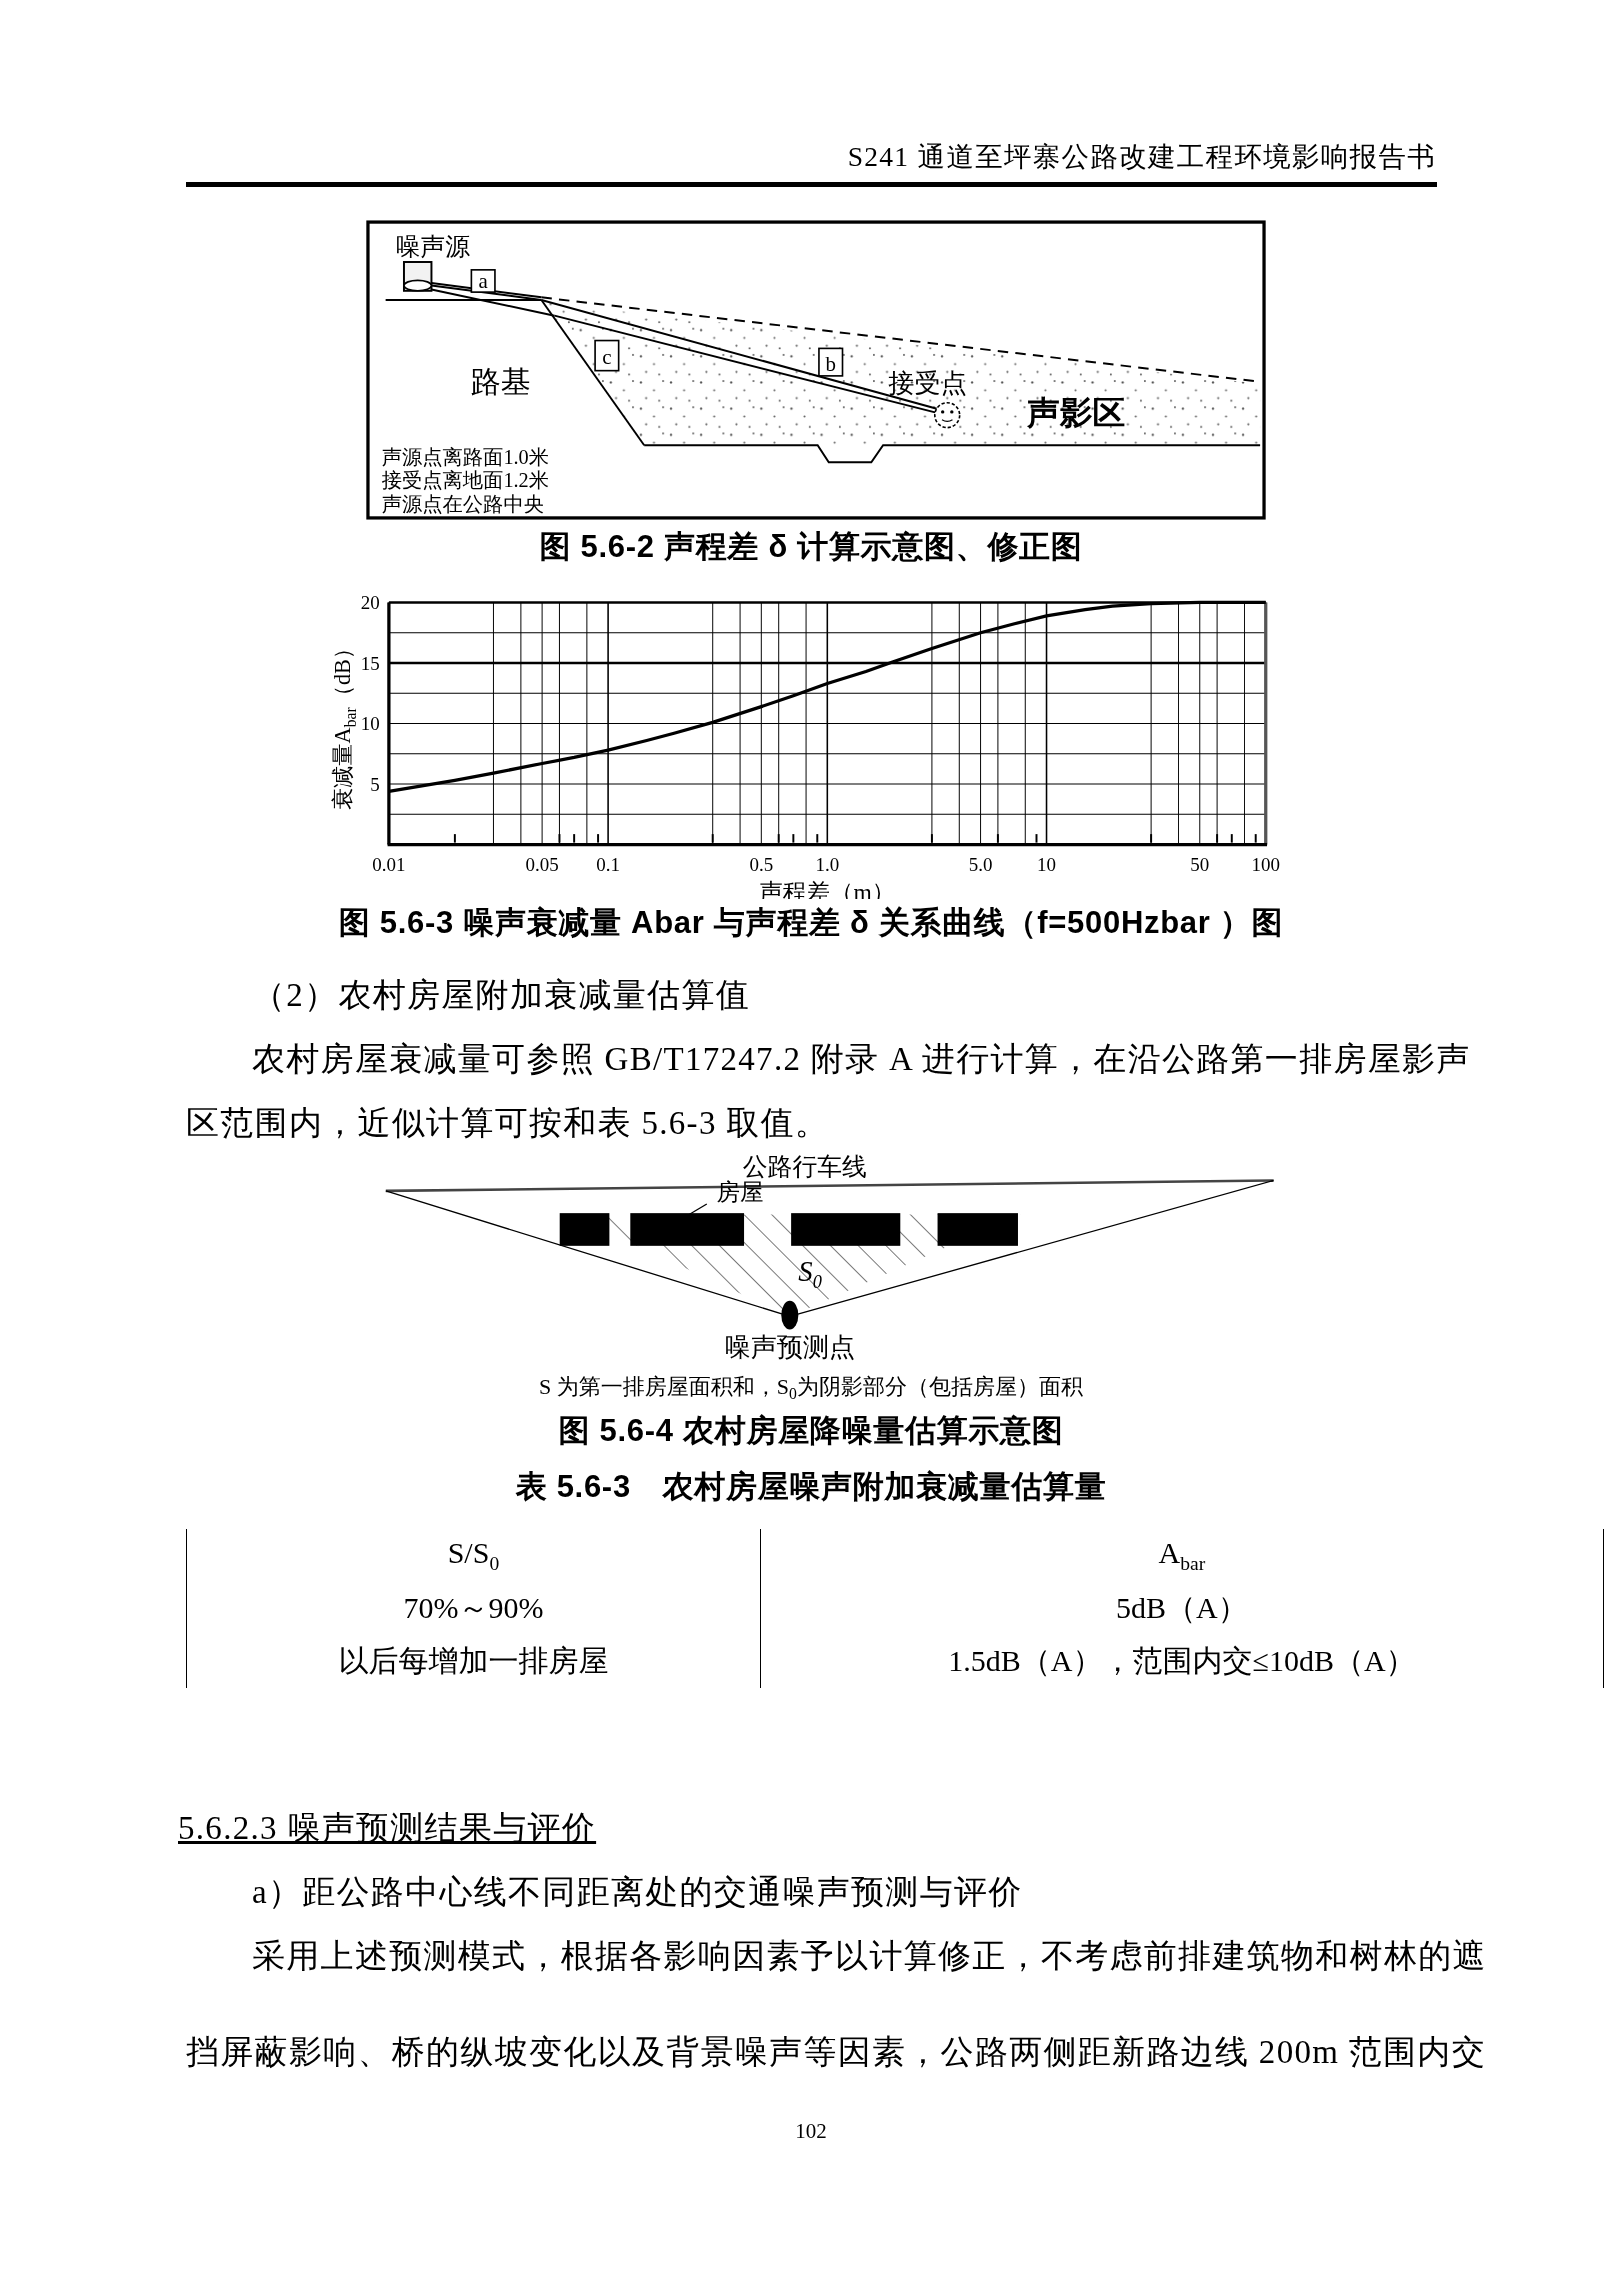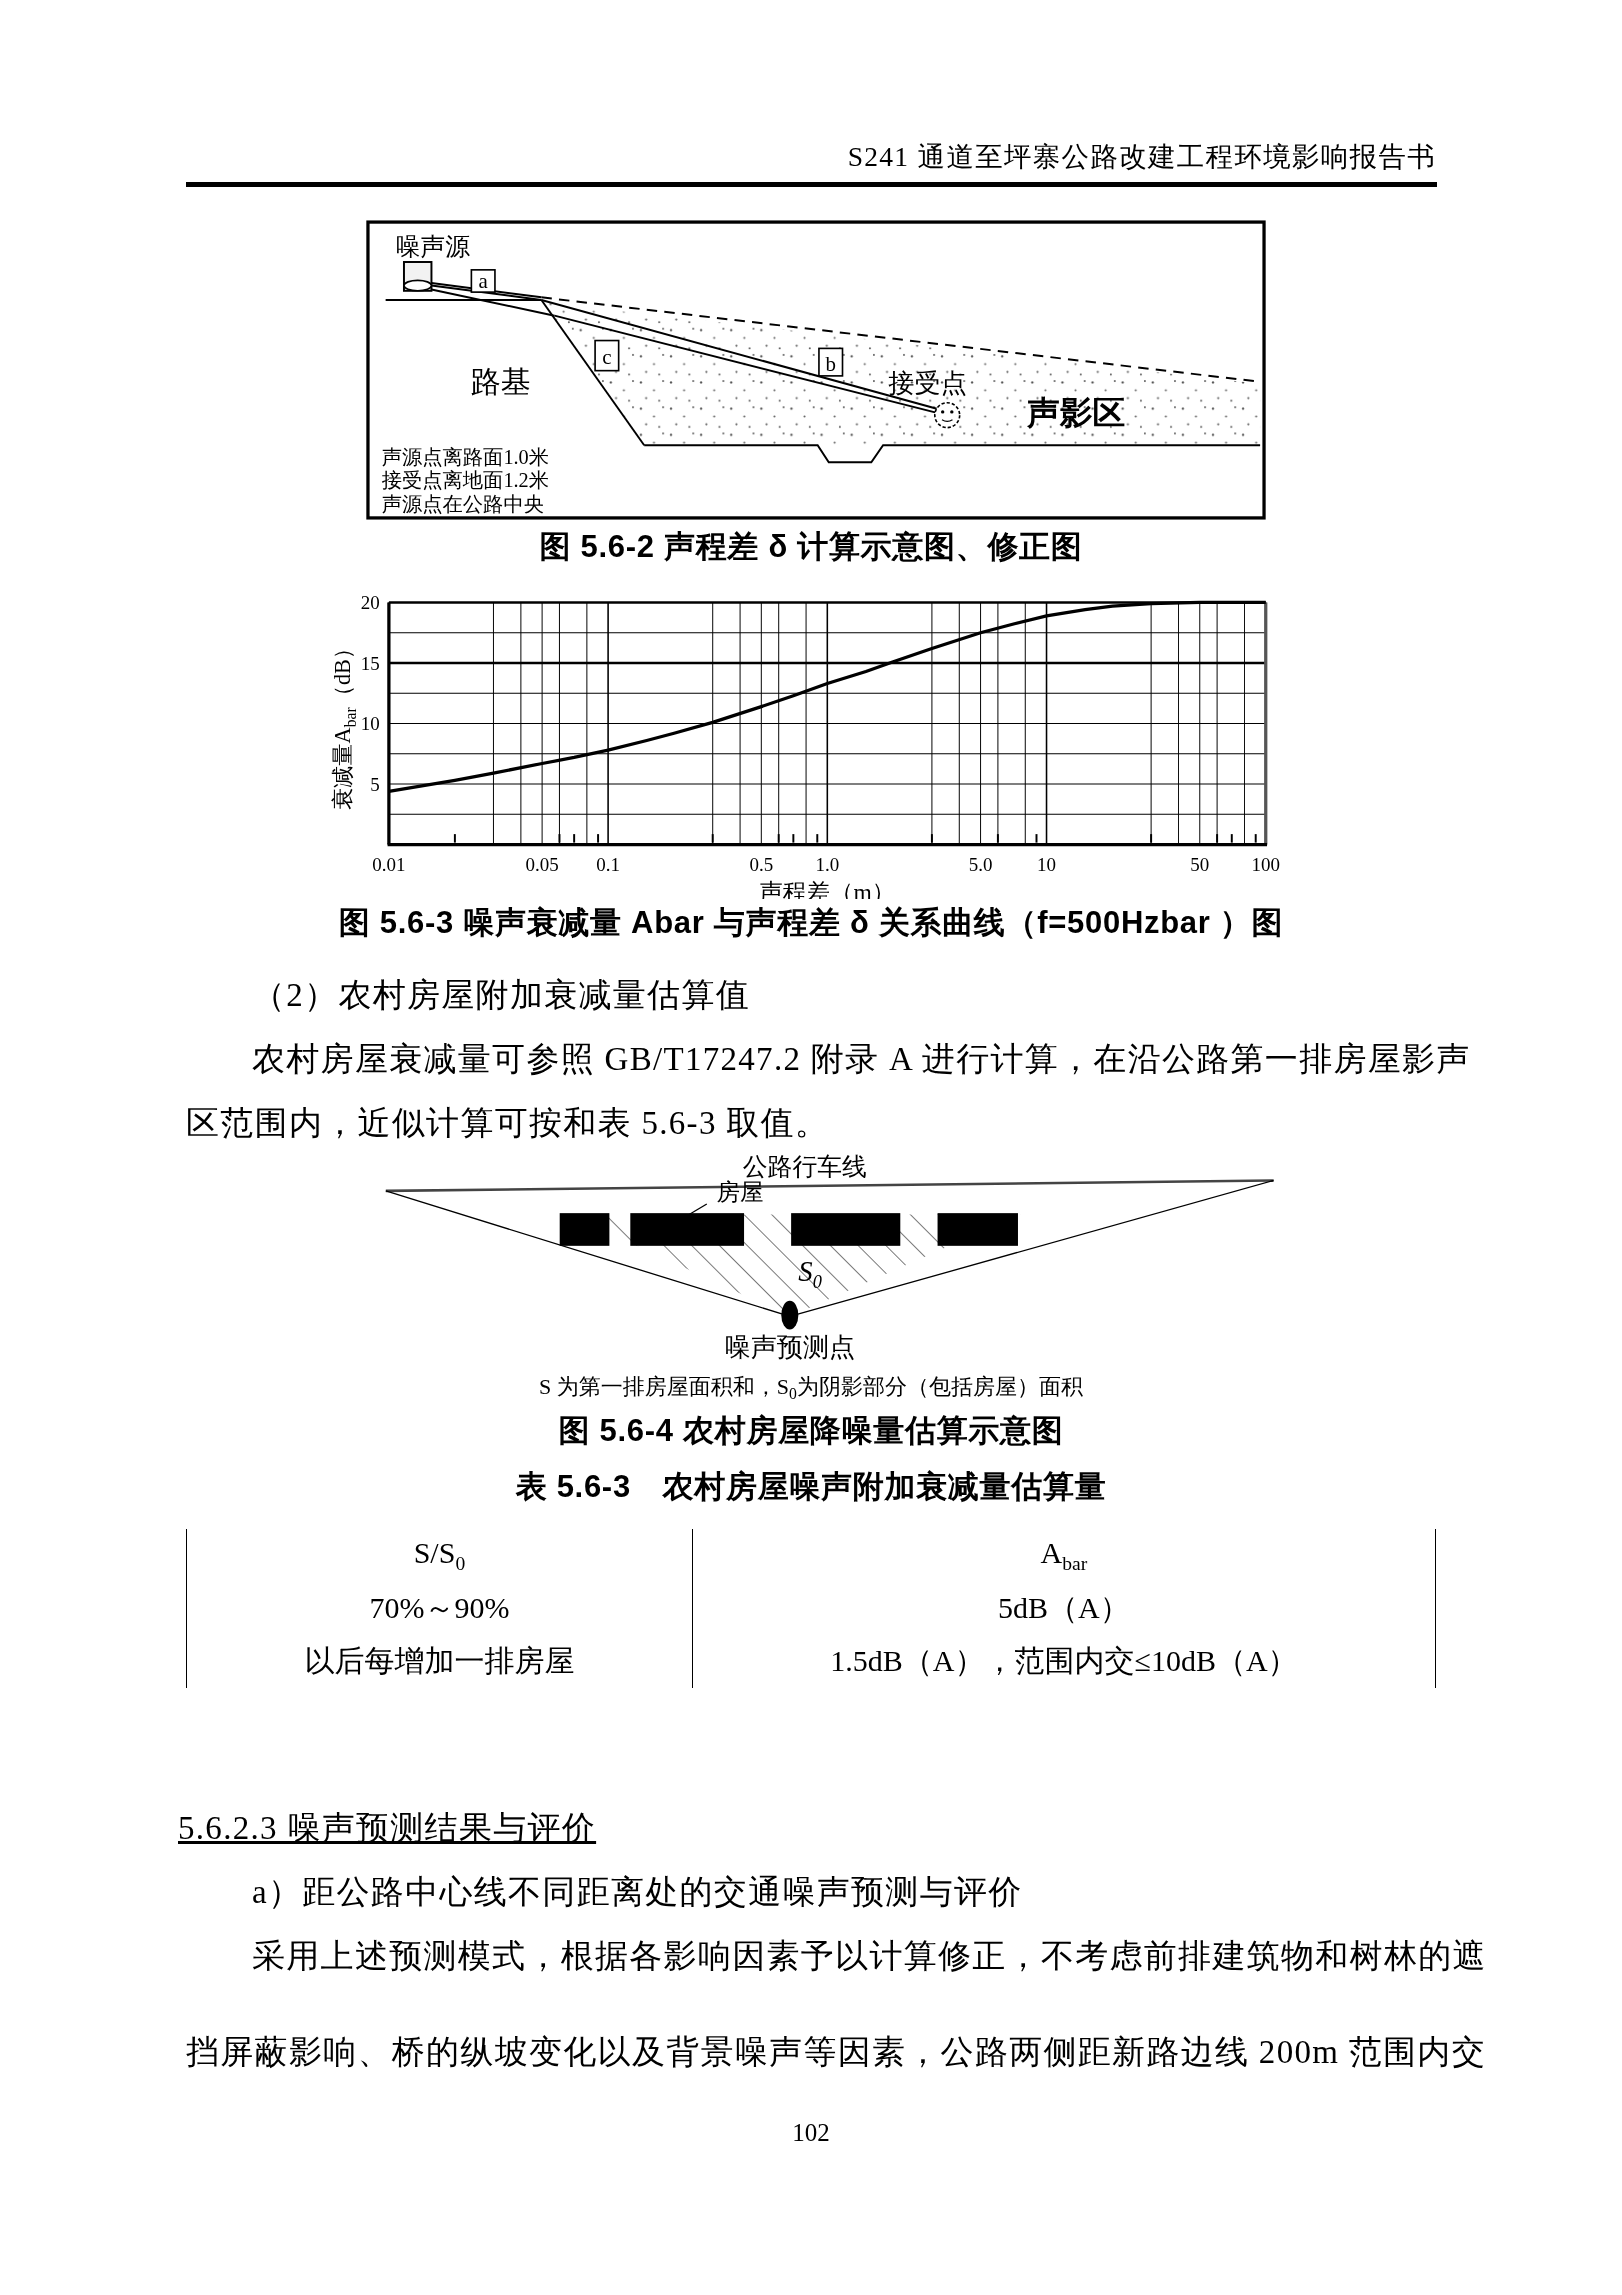--- a/index.html
+++ b/index.html
@@ -7,21 +7,21 @@
        font-family:"Liberation Serif","DejaVu Serif",serif;color:#000;}
   .abs{position:absolute;}
   .hei{font-family:"Liberation Sans","DejaVu Sans",sans-serif;font-weight:bold;}
   .center{text-align:center;width:100%;}
   .body-line{font-size:33px;letter-spacing:1.3px;white-space:nowrap;}
   .caption{font-size:31px;letter-spacing:0.7px;}
   #header-title{right:186px;top:139px;font-size:27.5px;letter-spacing:1.3px;}
   #header-rule{left:186px;top:182px;width:1251px;height:5.2px;background:#000;}
   svg text{font-family:"Liberation Serif","DejaVu Serif",serif;fill:#000;}
   .fig-cjk{font-family:"Liberation Serif","DejaVu Serif",serif;}
-  table#att-table{border-collapse:collapse;width:1250px;table-layout:fixed;
+  table#att-table{border-collapse:collapse;width:1418px;table-layout:fixed;
       font-size:30px;}
   table#att-table,table#att-table tr{border:0;}
   #att-table{border:3.9px solid #000;}
   #att-table tr{border-top:3.3px solid #000;border-bottom:3.3px solid #000;}
   #att-table th,#att-table td{border-left:1.3px solid #000;border-right:1.3px solid #000;
       text-align:center;vertical-align:middle;height:53px;font-weight:normal;padding:0;}
   #att-table sub{font-size:19.6px;}
   #note-564 sub, .s0sub{font-size:15.7px;}
 </style>
 </head>
@@ -217,14 +217,14 @@
     </tr>
   </tbody>
     </table>
 </div>
 
 <div class="abs body-line" style="left:178px;top:1806px;text-decoration:underline;">5.6.2.3  噪声预测结果与评价</div>
 <div class="abs body-line" style="left:252px;top:1870px;">a）距公路中心线不同距离处的交通噪声预测与评价</div>
 <div class="abs body-line" style="left:252px;top:1934px;">采用上述预测模式，根据各影响因素予以计算修正，不考虑前排建筑物和树林的遮</div>
 <div class="abs body-line" style="left:186px;top:1998px;margin-top:32px;">挡屏蔽影响、桥的纵坡变化以及背景噪声等因素，公路两侧距新路边线 200m 范围内交</div>
 
-<div class="abs center" style="top:2119px;font-size:25px;">102</div>
+<div class="abs center" style="top:2119px;font-size:21px;">102</div>
 
 
 </body></html>

